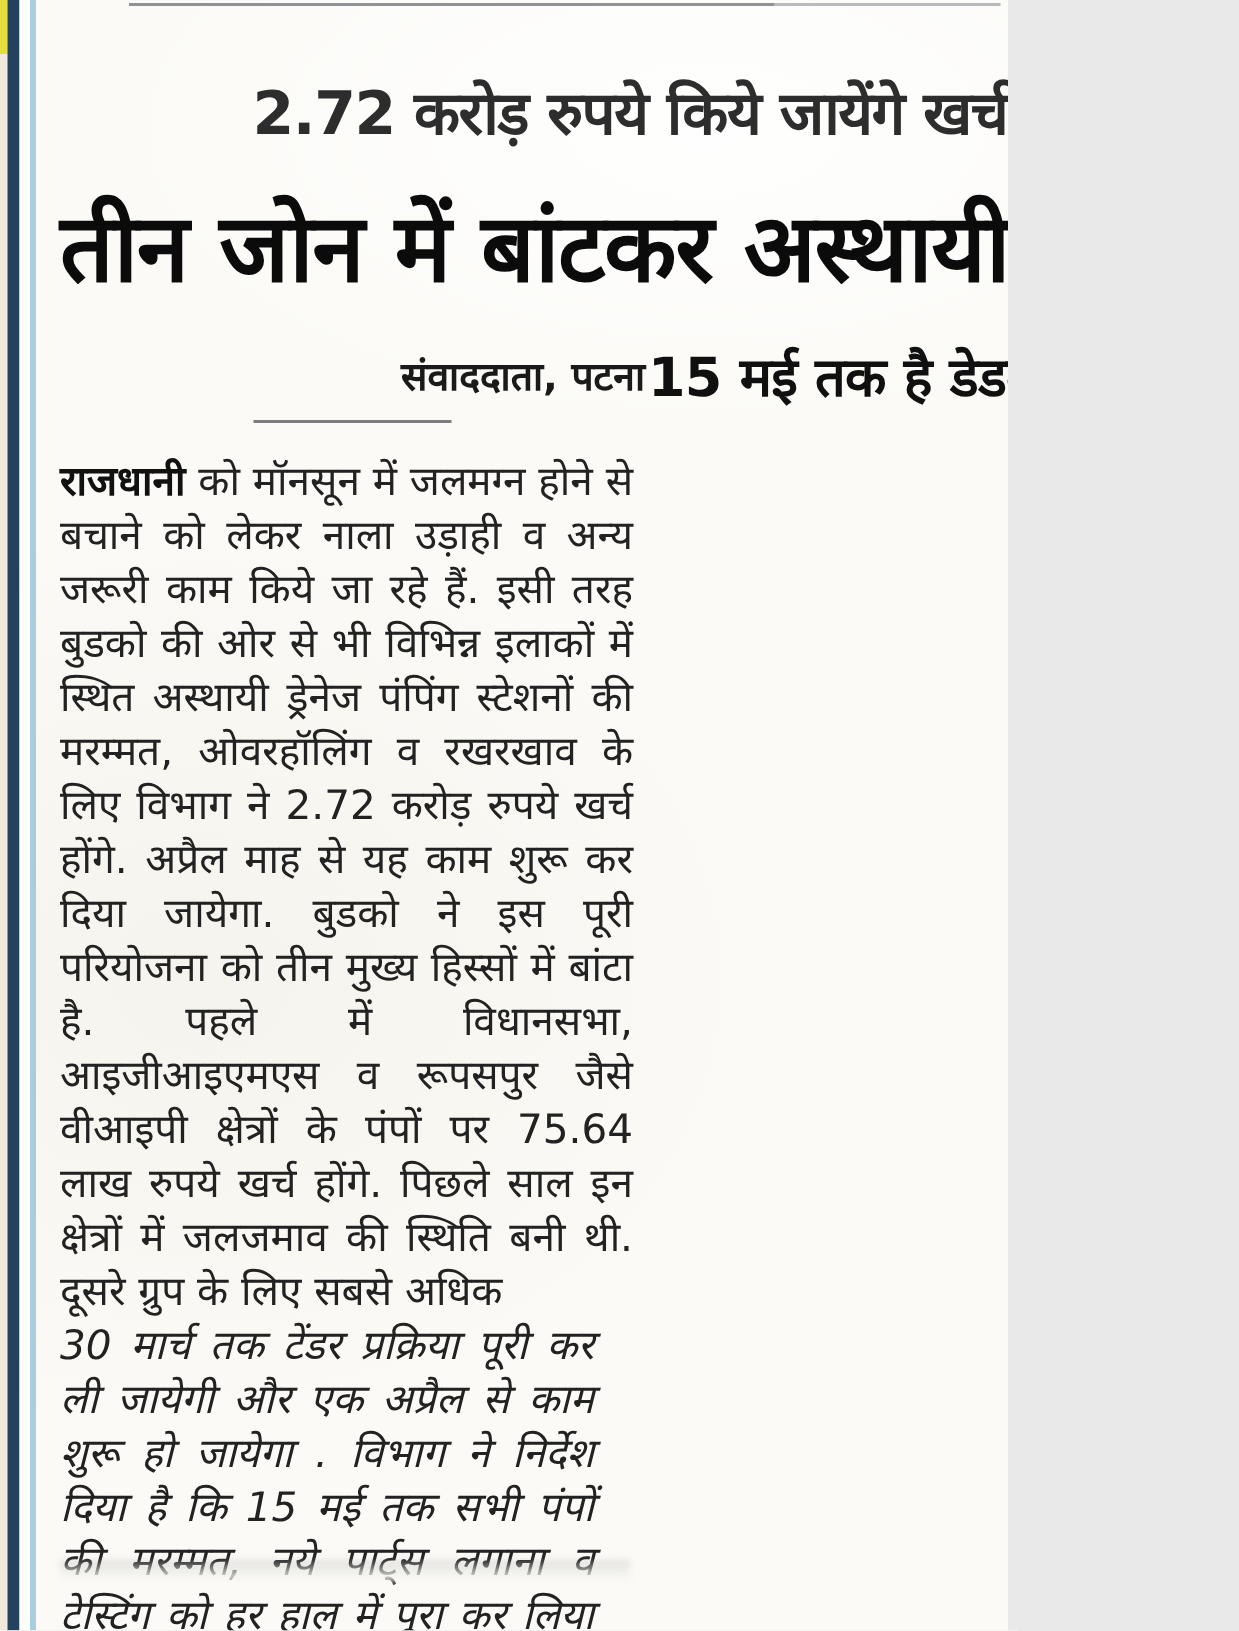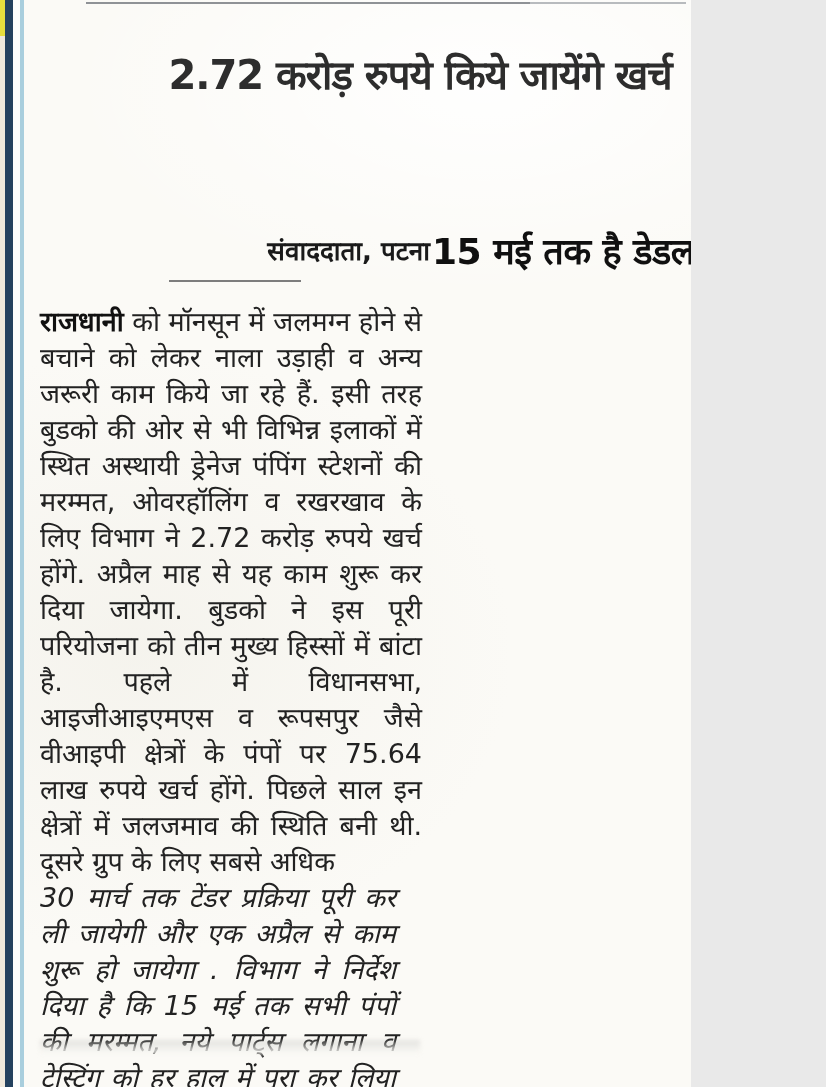--- a/index.html
+++ b/index.html
@@ -8,21 +8,20 @@
     font-family:"DejaVu Sans","Liberation Sans",sans-serif;
     background:#e9e9e9;
   }
   .page{
     position:relative;width:672px;height:1087px;overflow:hidden;
     background:
       radial-gradient(ellipse 600px 300px at 70% 8%, rgba(255,255,255,.9), rgba(255,255,255,0) 70%),
       radial-gradient(ellipse 500px 400px at 20% 60%, rgba(240,238,230,.55), rgba(240,238,230,0) 75%),
       #fbfaf6;
     color:#1f1f1f;
-    padding-left:19px;
   }
   
   .stripe{position:absolute;top:0;height:100%;}
   .stripe-cream{left:0;width:5px;background:#efe8db;}
   .stripe-yellow{position:absolute;left:0;top:0;width:5px;height:36px;background:var(--stripe-yellow,#e6de3d);}
   .stripe-navy{left:5px;width:8px;background:var(--stripe-navy,#24415e);}
   .stripe-white{left:13px;width:7px;background:#fdfdfc;}
   .stripe-blue{left:20px;width:4px;background:var(--stripe-blue,#a9cedd);}
   .top-rule{position:absolute;left:86px;right:5px;top:2px;height:2px;background:linear-gradient(90deg,#8f9296 0 74%,#b8bbbe 74% 100%);}
   .content{position:absolute;left:40px;top:0;width:760px;}
@@ -65,21 +64,21 @@
   <div class="stripe-yellow"></div>
   <div class="stripe stripe-navy"></div>
   <div class="stripe stripe-white"></div>
   <div class="stripe stripe-blue"></div>
   <div class="top-rule"></div>
 
   <div class="content">
 
     <div class="kicker">2.72 करोड़ रुपये किये जायेंगे खर्च</div>
 
-    <h1 class="headline"><br></h1>
+    <h1 class="headline"><span>तीन जोन में बांटकर अस्थायी</span><br></h1>
 
     <div class="subhead-row">
       <div class="byline-wrap">
         <div class="byline">संवाददाता, पटना</div>
         <div class="byline-rule"></div>
       </div>
       <div class="deadline">15 मई तक है डेडलाइन</div>
     </div>
 
     <div class="columns">

